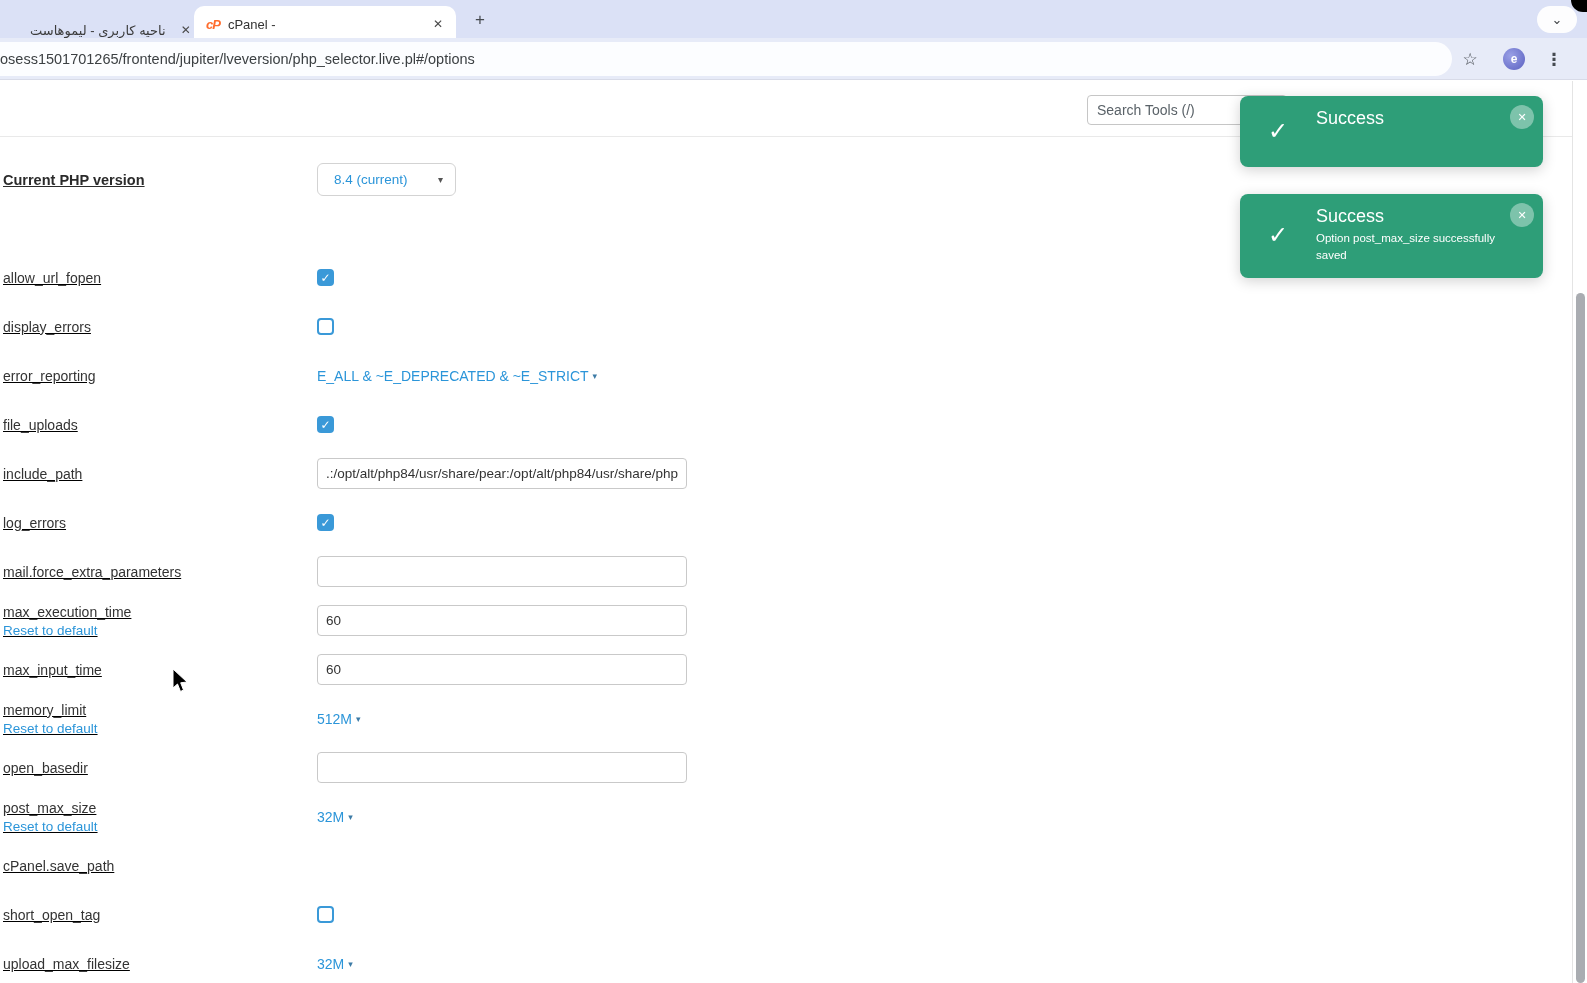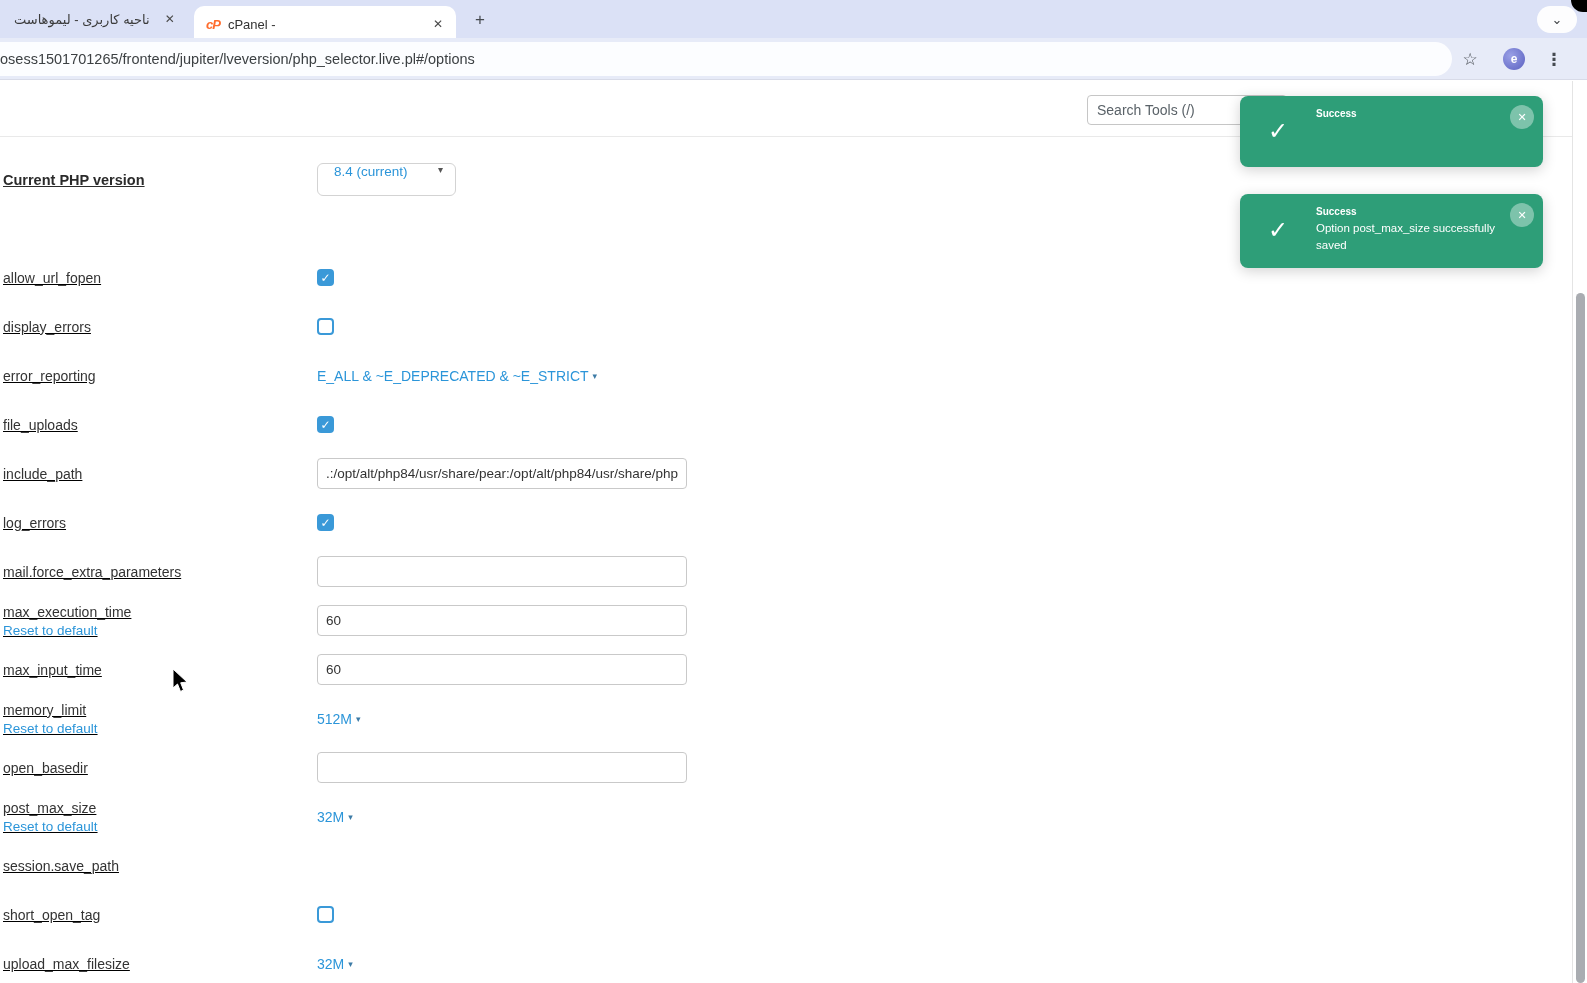--- a/index.html
+++ b/index.html
@@ -3,21 +3,21 @@
 <meta charset="utf-8">
 <style>
   * { margin:0; padding:0; box-sizing:border-box; }
   html,body { width:1587px; height:983px; overflow:hidden; }
   body { font-family:"Liberation Sans","DejaVu Sans",sans-serif; background:#fff; position:relative; }
 
   
   .tabstrip { position:absolute; left:0; top:0; width:1587px; height:38px; background:#dbe1f6; }
   .corner-tr { position:absolute; right:0; top:0; width:16px; height:12px; background:#000; border-bottom-left-radius:14px; }
   .tab { position:absolute; top:0; height:38px; display:flex; align-items:center; font-size:13px; color:#3b3b3b; }
-  .tab-inactive { left:0; width:190px; padding-left:14px; }
+  .tab-inactive { left:16px; width:190px; padding-left:14px;align-items:flex-end; }
   .tab-inactive .tab-title { direction:rtl; }
   .tab-close { width:16px; height:16px; display:flex; align-items:center; justify-content:center;
     font-size:12px; color:#4a4a4a; border-radius:50%; cursor:default; }
   .tab-inactive .tab-close { margin-left:12px; }
   .tab-active { left:194px; width:262px; top:6px; height:36px; background:#fff;
     border-radius:10px 10px 0 0; padding:0 10px 0 12px; }
   .favicon-cp { font-weight:bold; font-style:italic; font-size:13px; color:#ff6c2c; margin-right:8px; letter-spacing:-1px; }
   .tab-active .tab-title { flex:1; color:#333; }
   .newtab-btn { position:absolute; left:468px; top:8px; width:24px; height:24px; display:flex; align-items:center;
     justify-content:center; font-size:17px; color:#45494f; border-radius:50%; }
@@ -38,21 +38,21 @@
   
   .page-header { position:absolute; left:0; top:81px; width:1587px; height:56px; background:#fff; border-bottom:1px solid #e9e9e9; }
   .search-tools { position:absolute; left:1087px; top:14px; width:200px; height:30px; border:1px solid #c6c6c6;
     border-radius:4px; font-size:14px; color:#333; padding:0 9px; font-family:inherit; background:#fff; }
   .search-tools::placeholder { color:#5a6268; opacity:1; }
 
   .content { position:absolute; left:0; top:137px; width:1300px; }
   .phpver-row { position:absolute; left:0; top:26px; width:100%; display:flex; align-items:center; }
   .phpver-label { width:317px; padding-left:3px; font-size:14.5px; font-weight:bold; color:#2b2b2b;text-decoration:underline; }
   .phpver-btn { width:139px; height:33px; background:#fff; border:1px solid #d3d3d3; border-radius:6px;
-    display:flex; align-items:flex-start; padding:0 12px 0 16px; cursor:default; }
+    display:flex; align-items:center; padding:0 12px 0 16px; cursor:default; }
   .phpver-btn .val { font-size:13.5px; color:#2b95d9; flex:1; }
   .phpver-btn .caret { color:#555; font-size:10px; }
 
   .rows { position:absolute; left:0; top:116px; width:1100px; }
   .row { height:49px; display:flex; align-items:center; }
   .lblcol { width:317px; padding-left:3px; display:flex; flex-direction:column; justify-content:center;text-decoration:underline; }
   .opt-label { font-size:14px; color:#333; }
   .reset-link { font-size:13.5px; color:#2b95d9; margin-top:3px; cursor:pointer; width:fit-content; }
   .ctrlcol { display:flex; align-items:center; }
   .cbx { width:17px; height:17px; border-radius:4px; display:flex; align-items:center; justify-content:center; cursor:pointer; }
@@ -63,21 +63,21 @@
   .dd-link { font-size:14px; color:#2b95d9; cursor:pointer; display:flex; align-items:center; }
   .dd-link .caret { font-size:9px; margin-left:4px; color:#3d7ba6; }
 
   
   .toast { position:absolute; left:1240px; width:303px; background:#2e9e78; border-radius:8px; color:#fff;
     box-shadow:0 3px 14px rgba(0,0,0,0.18); padding:12px 14px 13px 0; display:flex; }
   .toast-1 { top:96px; min-height:71px; }
   .toast-2 { top:194px; min-height:73px; }
   .toast-check { width:76px; display:flex; align-items:center; justify-content:center; font-size:24px; color:#fff; }
   .toast-body { flex:1; padding-right:26px; }
-  .toast-title { font-size:10px; font-weight:bold; margin-bottom:3px; }
+  .toast-title { font-size:18px; font-weight:normal; margin-bottom:3px; }
   .toast-msg { font-size:11.5px; line-height:1.5; }
   .toast-close { position:absolute; right:9px; top:9px; width:24px; height:24px; border-radius:50%;
     background:rgba(255,255,255,0.38); display:flex; align-items:center; justify-content:center;
     font-size:11px; color:#fff; cursor:pointer; }
 
   
   .scrollbar-track { position:absolute; right:0; top:81px; width:15px; height:902px; background:#fff; border-left:1px solid #e4e4e4; }
   .scrollbar-thumb { position:absolute; right:2px; top:212px; width:9px; height:690px; background:#a9acb1; border-radius:5px; }
 
   .cursor { position:absolute; left:172px; top:668px; pointer-events:none; }
@@ -227,21 +227,21 @@
         </div>
         <div class="ctrlcol">
           <div class="dd-link">
             <span>32M</span>
             <span class="caret">▾</span>
           </div>
         </div>
       </div>
       <div class="row">
         <div class="lblcol">
-          <span class="opt-label">session.save_path</span>
+          <span class="opt-label">cPanel.save_path</span>
         </div>
       </div>
       <div class="row">
         <div class="lblcol">
           <span class="opt-label">short_open_tag</span>
         </div>
         <div class="ctrlcol">
           <div class="cbx off"></div>
         </div>
       </div>

